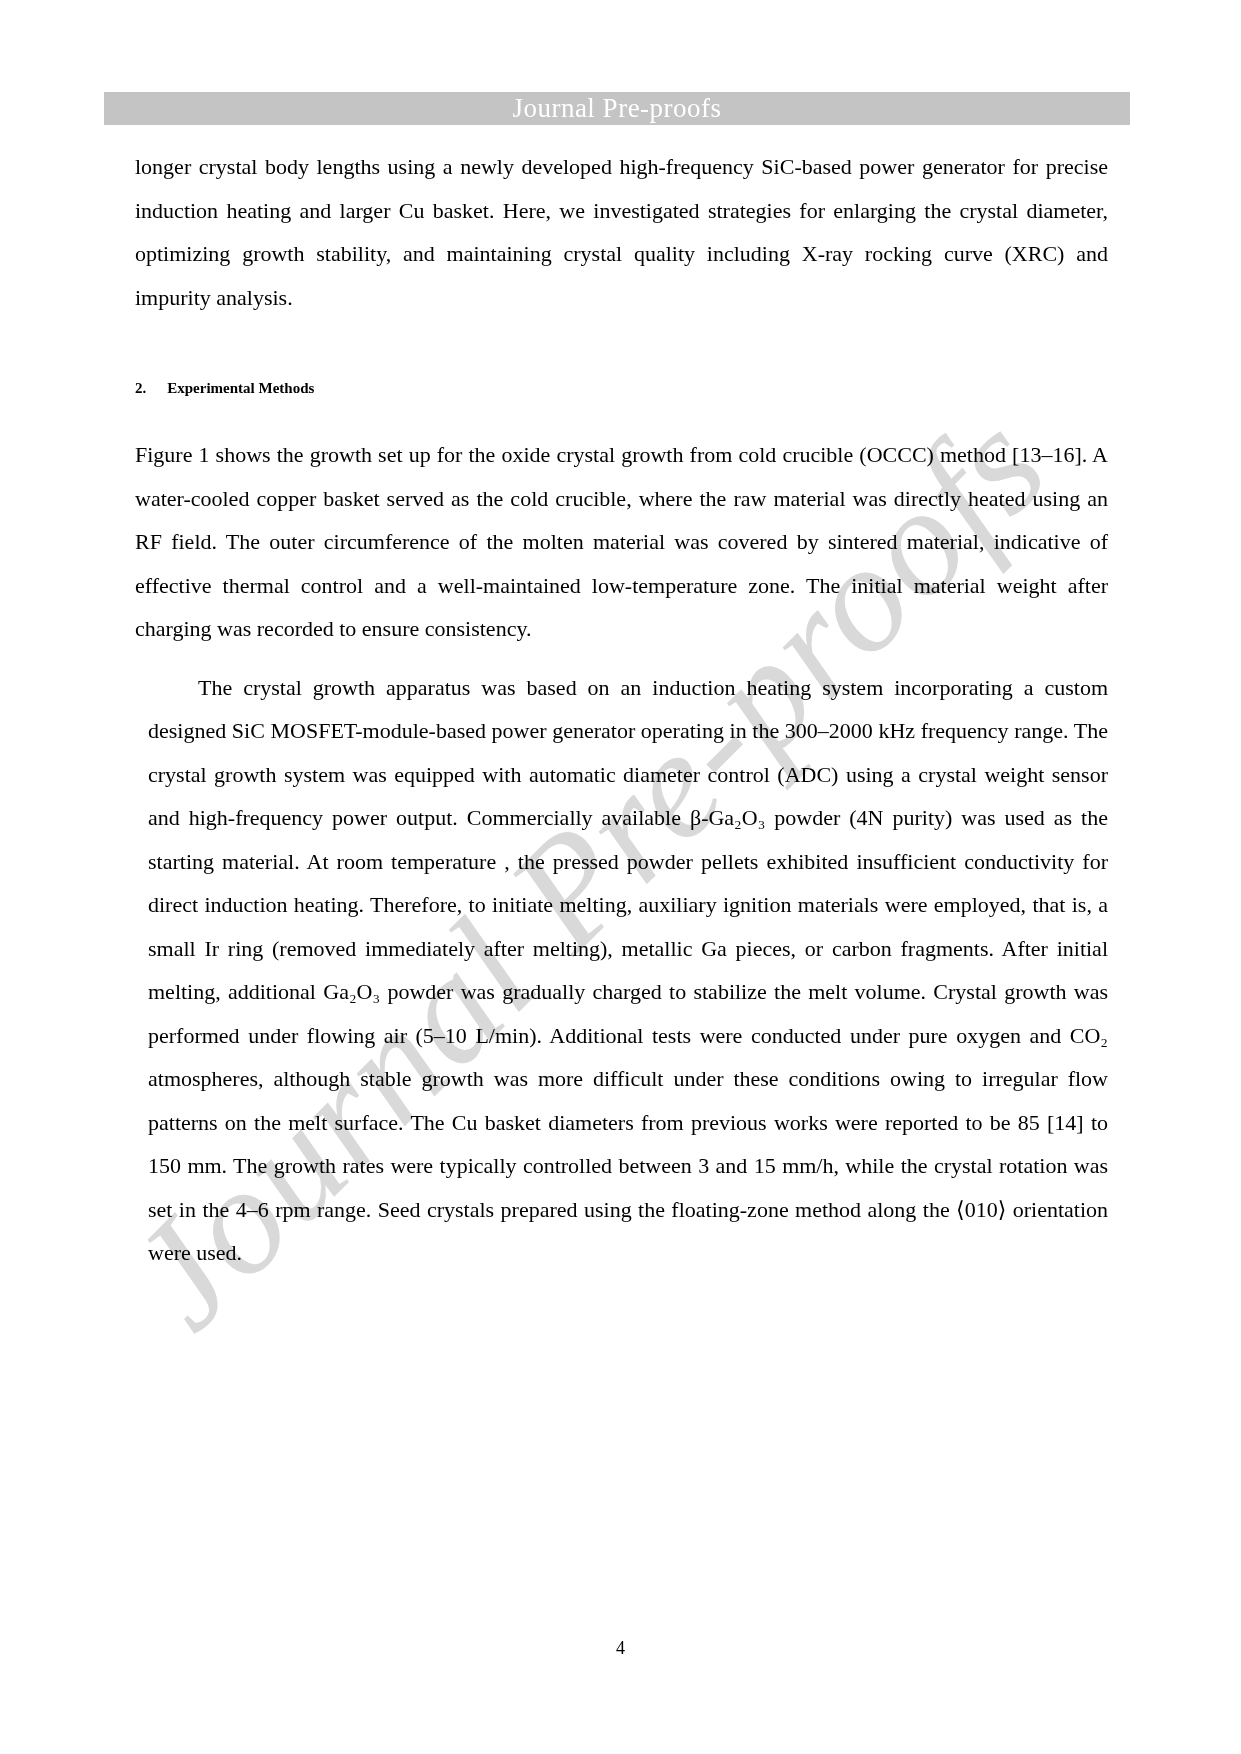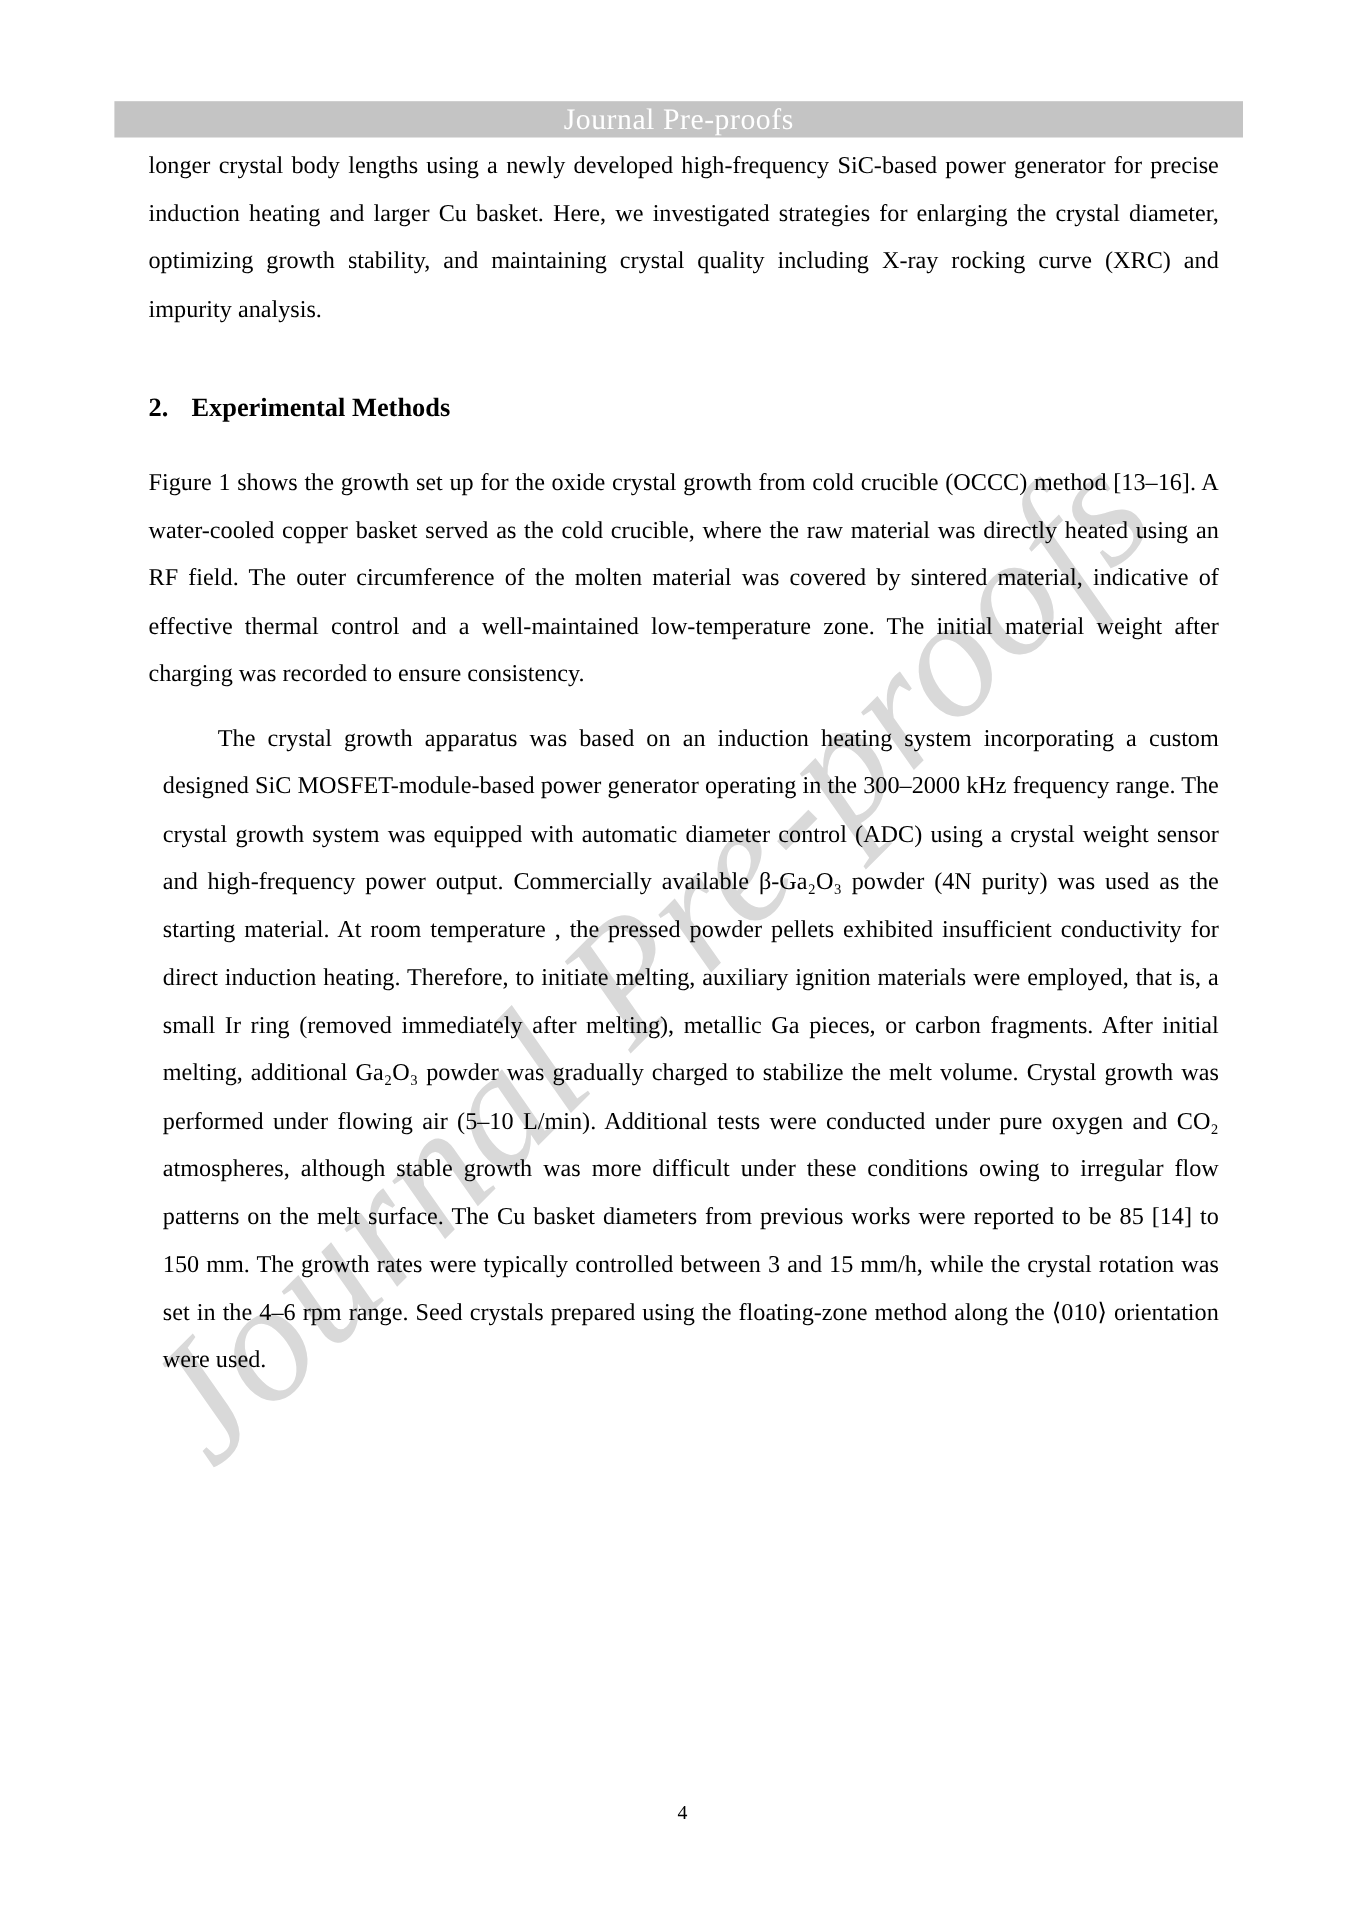--- a/index.html
+++ b/index.html
@@ -40,21 +40,21 @@
     font-weight: normal;
     color: #d9d9d9;
     white-space: nowrap;
     z-index: 0;
     pointer-events: none;
     letter-spacing: 2px;
   }
   .content {
     position: absolute;
     left: 135px;
-    top: 128px;
+    top: 145px;
     width: 973px;
     z-index: 1;
   }
   .para {
     margin: 0;
     font-size: 22px;
     line-height: 43.5px;
     text-align: justify;
   }
   .para.spaced {
@@ -63,21 +63,21 @@
   }
   .para .lead-bold {
     font-weight: normal;
   }
   .para.first-indent {
     text-indent: 50px;
   }
   .section-heading {
     margin-top: 54px;
     margin-bottom: 30px;
-    font-size: 24px;
+    font-size: 15px;
     font-weight: bold;
     line-height: 30px;
   }
   .section-heading .sec-num {
     display: inline-block;
     margin-right: 21px;
   }
   .page-number {
     position: absolute;
     left: 0;

